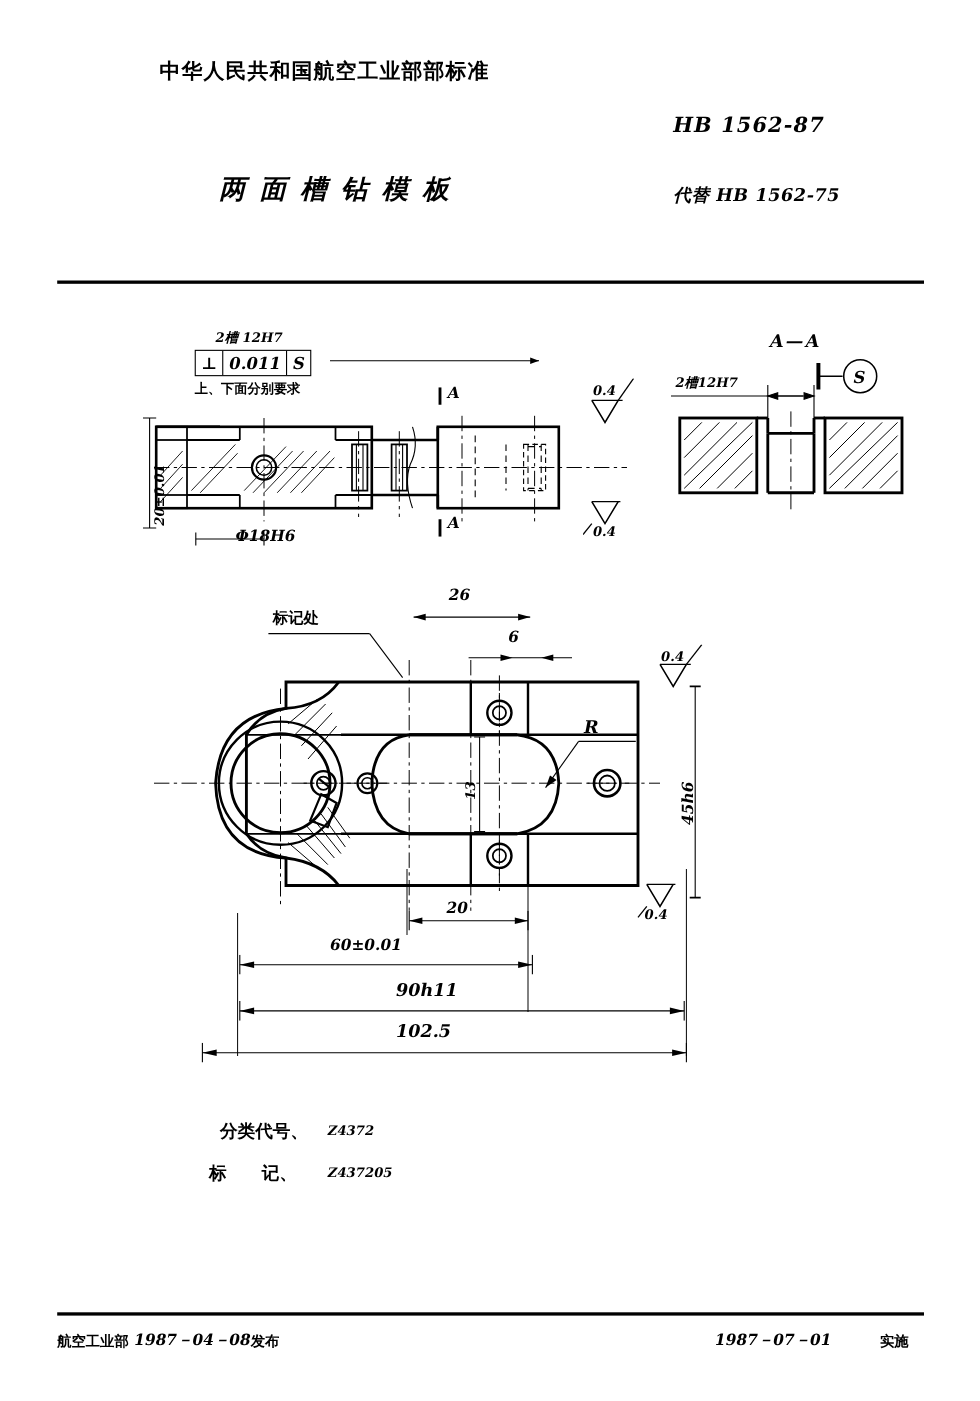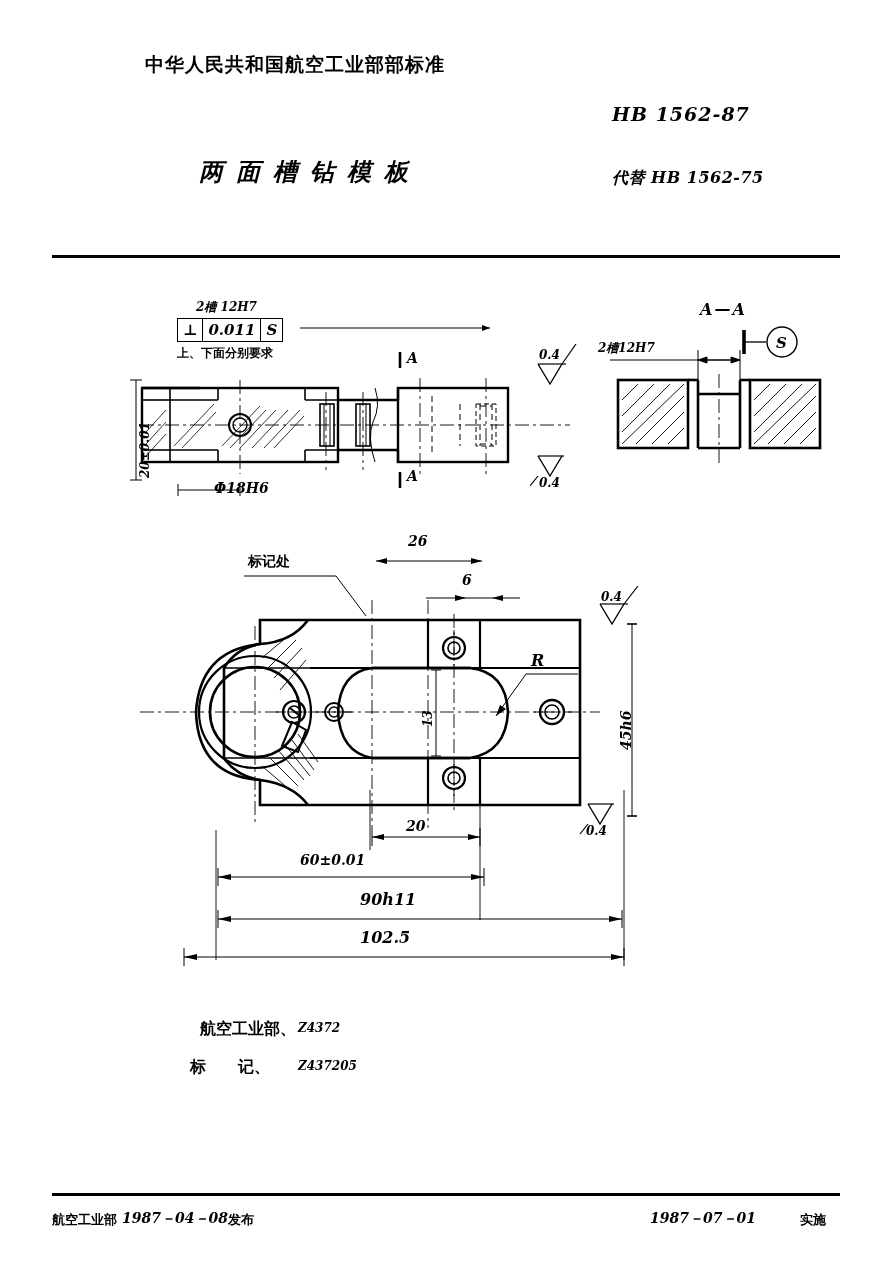--- a/index.html
+++ b/index.html
@@ -211,21 +211,21 @@
 
   <div class="abs dim" style="left:214px;top:480px;">Φ18H6</div>
   <svg class="abs" style="left:176px;top:478px;" width="80" height="20">
     <line x1="2" y1="6" x2="2" y2="18" stroke="#000" stroke-width="1"></line>
     <line x1="64" y1="6" x2="64" y2="18" stroke="#000" stroke-width="1"></line>
     <line x1="2" y1="12" x2="64" y2="12" stroke="#000" stroke-width="1"></line>
   </svg>
 
   <div class="abs dim dim-l" style="left:700px;top:300px;letter-spacing:2px;">A—A</div>
 
-  <div class="abs dim dim-s" style="left:598px;top:340px;font-style:italic;">2槽12H7</div>
+  <div class="abs dim dim-s" style="left:614px;top:340px;font-style:italic;">2槽12H7</div>
 
   <svg class="abs" style="left:610px;top:352px;" width="130" height="14">
     <line x1="0" y1="8" x2="120" y2="8" stroke="#000" stroke-width="1"></line>
   </svg>
 
   <svg class="abs" style="left:738px;top:322px;" width="80" height="44">
     <line x1="6" y1="8" x2="6" y2="32" stroke="#000" stroke-width="3.6"></line>
     <line x1="6" y1="20" x2="28" y2="20" stroke="#000" stroke-width="1.3"></line>
     <circle cx="44" cy="20" r="15" stroke="#000" stroke-width="1.4" fill="none"></circle>
   </svg>
@@ -453,21 +453,21 @@
 
   <svg class="abs" style="left:180px;top:790px;" width="460" height="175">
     <g stroke="#000" stroke-width="0.9">
       <line x1="36" y1="40" x2="36" y2="170"></line>
       <line x1="190" y1="0" x2="190" y2="60"></line>
       <line x1="300" y1="0" x2="300" y2="130"></line>
       <line x1="444" y1="0" x2="444" y2="170"></line>
     </g>
   </svg>
 
-  <div class="abs codelbl" style="left:200px;top:1019px;">航空工业部、</div>
+  <div class="abs codelbl" style="left:200px;top:1019px;">分类代号、</div>
   <div class="abs code" style="left:298px;top:1021px;">Z4372</div>
 
   <div class="abs codelbl" style="left:190px;top:1057px;">标　　记、</div>
   <div class="abs code" style="left:298px;top:1059px;">Z437205</div>
 
   <div class="abs rule" style="left:52px;top:1193px;width:788px;height:2.5px;"></div>
 
   <div class="abs foot-cn" style="left:52px;top:1211px;">航空工业部</div>
   <div class="abs foot-dt" style="left:122px;top:1210px;text-align:center;">1987－04－08</div>
   <div class="abs foot-cn" style="left:228px;top:1211px;">发布</div>

